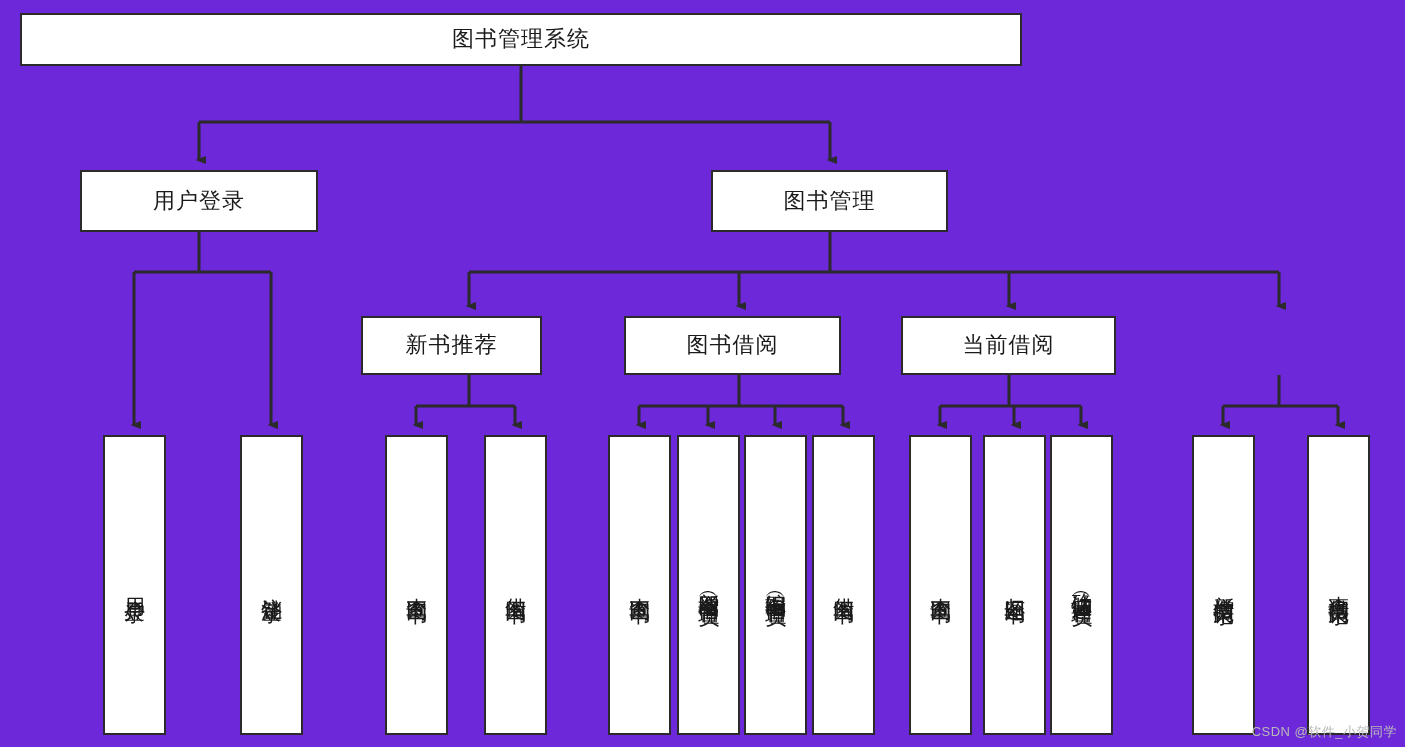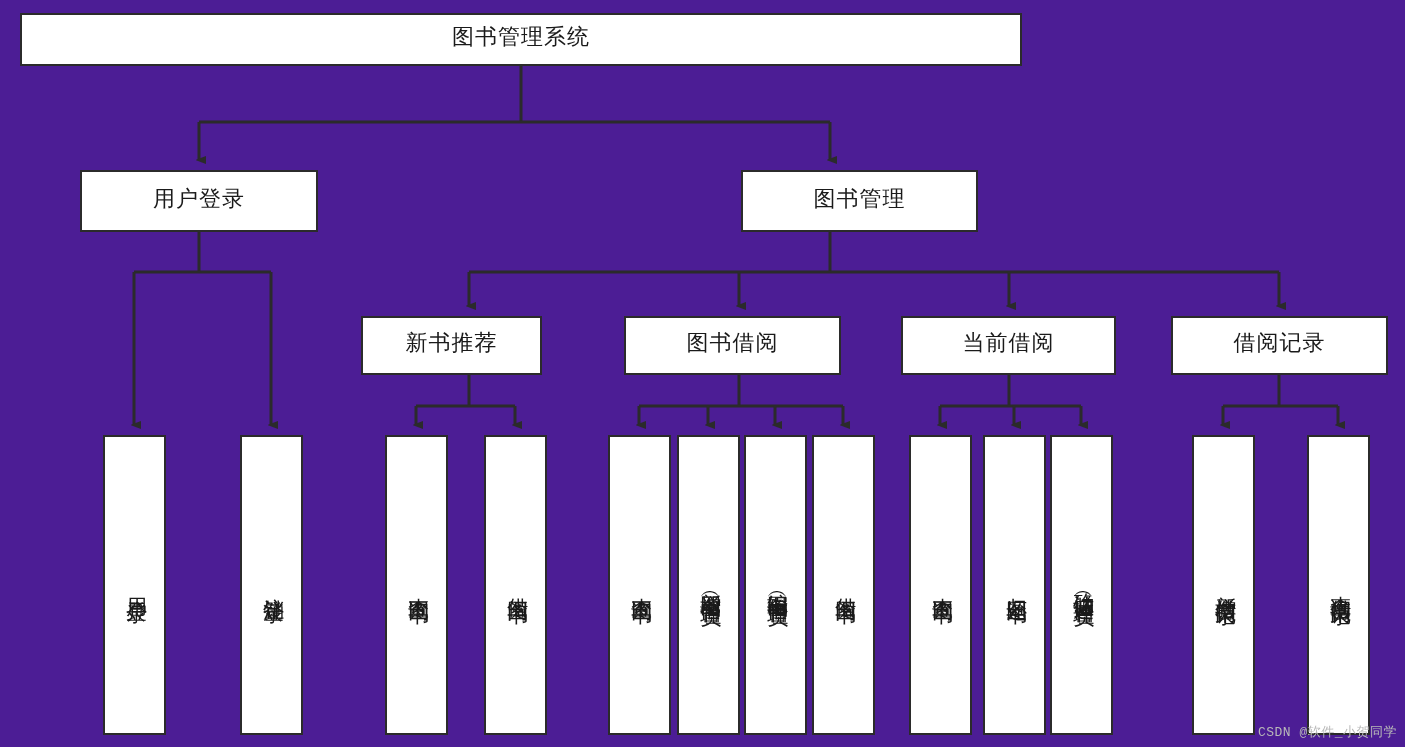--- a/index.html
+++ b/index.html
@@ -7,23 +7,22 @@
     padding: 0;
     background: #ffffff;
   }
   body {
     font-family: "Liberation Sans", "DejaVu Sans", sans-serif;
   }
   #canvas {
     position: relative;
     width: 1405px;
     height: 747px;
-    background: #4c1d95;
+    background: #6d28d9;
     overflow: hidden;
-    font-family: Liberation Mono, monospace;
   }
   svg.edges {
     position: absolute;
     left: 0;
     top: 0;
     width: 1405px;
     height: 747px;
     pointer-events: none;
   }
   .node {
@@ -120,35 +119,32 @@
     </g>
   </svg>
 
   <div class="node horiz" style="left:20px; top:13px; width:1002px; height:53px;">
     <span>图书管理系统</span>
   </div>
 
   <div class="node horiz" style="left:80px; top:170px; width:238px; height:62px;">
     <span>用户登录</span>
   </div>
-  <div class="node horiz" style="left:711px; top:170px; width:237px; height:62px;margin-left:30px;">
+  <div class="node horiz" style="left:711px; top:170px; width:237px; height:62px;">
     <span>图书管理</span>
   </div>
 
   <div class="node horiz" style="left:361px; top:316px; width:181px; height:59px;">
     <span>新书推荐</span>
   </div>
   <div class="node horiz" style="left:624px; top:316px; width:217px; height:59px;">
     <span>图书借阅</span>
   </div>
   <div class="node horiz" style="left:901px; top:316px; width:215px; height:59px;">
     <span>当前借阅</span>
-  </div>
-  <div class="node horiz" style="left:1171px; top:316px; width:217px; height:59px;">
-    <span>借阅记录</span>
   </div>
 
   <div class="node vert" style="left:103px; top:435px; width:63px; height:300px;">
     <span class="vtext">用户登录</span>
   </div>
   <div class="node vert" style="left:240px; top:435px; width:63px; height:300px;">
     <span class="vtext">注销登录</span>
   </div>
 
   <div class="node vert" style="left:385px; top:435px; width:63px; height:300px;">

